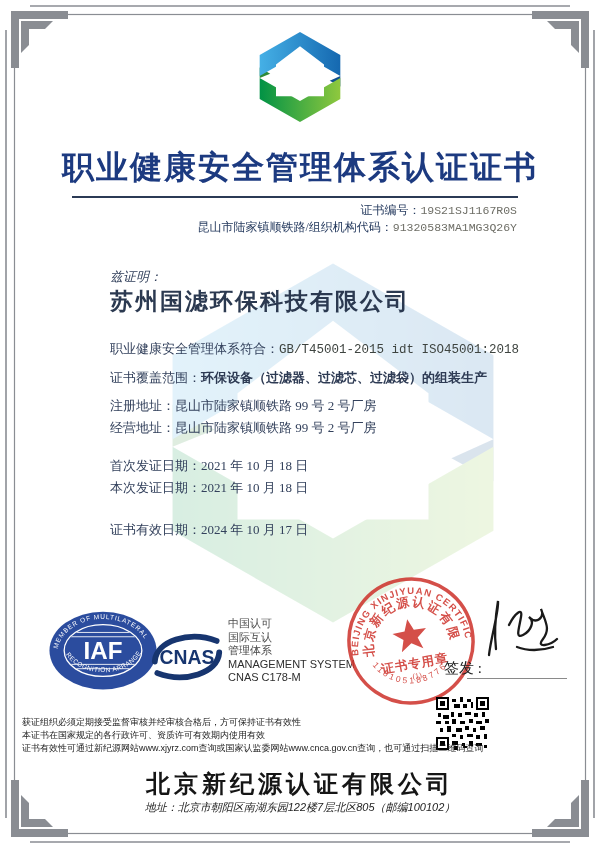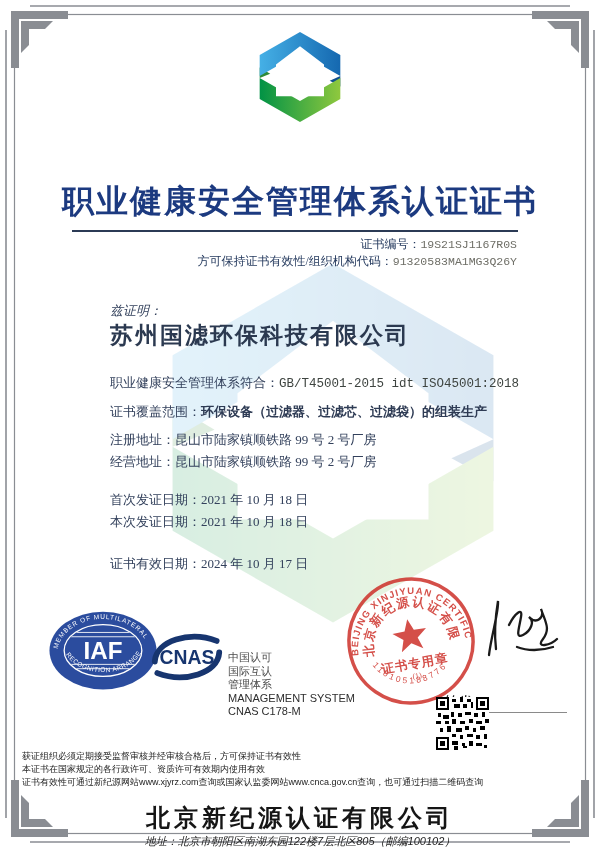--- a/index.html
+++ b/index.html
@@ -1,18 +1,18 @@
 <!DOCTYPE html>
 <html><head>
 <meta charset="utf-8">
 <style>
   html,body{margin:0;padding:0;background:#e8e8e8;}
   .page{position:relative;width:600px;height:848px;background:#ffffff;overflow:hidden;
         font-family:"Liberation Serif","DejaVu Serif",serif;}
-  .abs{position:absolute;white-space:nowrap;margin-top:34px;}
+  .abs{position:absolute;white-space:nowrap;}
   .layer{position:absolute;left:0;top:0;}
   
   .title{left:0;top:146px;width:100%;text-align:center;font-family:"Liberation Sans","DejaVu Sans",sans-serif;
          font-weight:bold;font-size:32px;letter-spacing:2px;color:#1c3a80;}
   .title-rule{left:72px;top:196px;width:446px;height:2px;background:#2b3a55;}
   .cert-ids{right:83px;top:202px;text-align:right;font-size:12px;line-height:17px;color:#253a5e;}
   .cert-ids .lab{font-weight:normal;}
   .cert-ids .val{font-family:"Liberation Mono","DejaVu Sans Mono",monospace;font-size:11.5px;color:#6e6e66;}
   
   .b-line{left:110px;font-size:13px;color:#33415c;}
@@ -87,21 +87,21 @@
   </svg>
 
   <svg class="layer" style="left:252px;top:28px" width="96" height="98" viewBox="0 0 100 100">
     <use href="#hexlogo" width="100" height="100"></use>
   </svg>
 
   <div class="abs title">职业健康安全管理体系认证证书</div>
   <div class="abs title-rule"></div>
   <div class="abs cert-ids">
     <div><span class="lab">证书编号：</span><span class="val">19S21SJ1167R0S</span></div>
-    <div><span class="lab">方可保持证书有效性/组织机构代码：</span><span class="val">91320583MA1MG3Q26Y</span></div>
+    <div><span class="lab">昆山市陆家镇顺铁路/组织机构代码：</span><span class="val">91320583MA1MG3Q26Y</span></div>
   </div>
 
   <div class="abs b-line certify">兹证明：</div>
   <div class="abs b-line company">苏州国滤环保科技有限公司</div>
   <div class="abs b-line standard"><span>职业健康安全管理体系符合：</span><span class="mono-val">GB/T45001-2015 idt ISO45001:2018</span></div>
   <div class="abs b-line scope"><span>证书覆盖范围：</span><span class="val">环保设备（过滤器、过滤芯、过滤袋）的组装生产</span></div>
   <div class="abs b-line addr1"><span>注册地址：</span><span>昆山市陆家镇顺铁路 99 号 2 号厂房</span></div>
   <div class="abs b-line addr2"><span>经营地址：</span><span>昆山市陆家镇顺铁路 99 号 2 号厂房</span></div>
   <div class="abs b-line date1"><span>首次发证日期：</span><span>2021 年 10 月 18 日</span></div>
   <div class="abs b-line date2"><span>本次发证日期：</span><span>2021 年 10 月 18 日</span></div>

